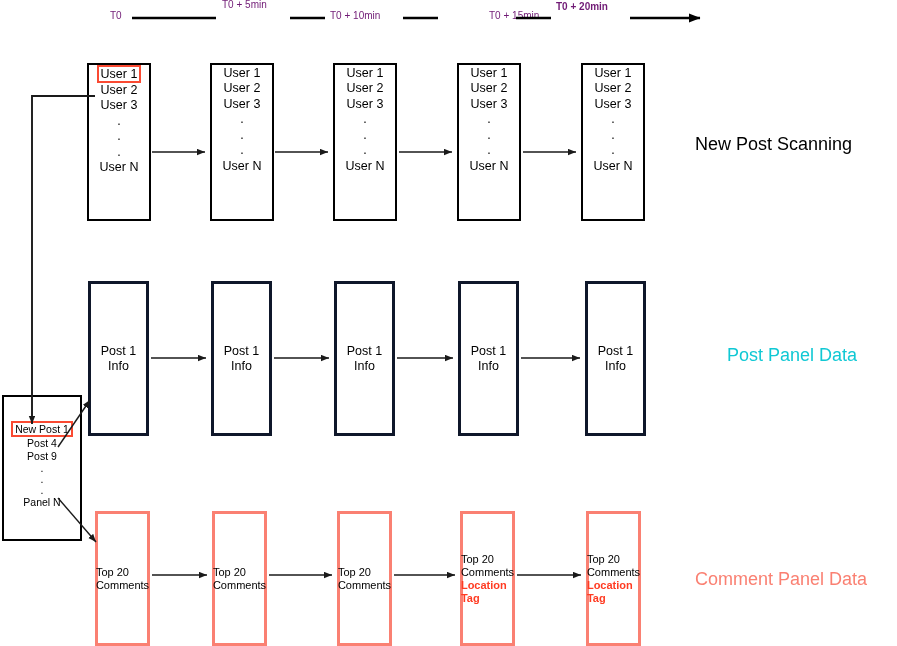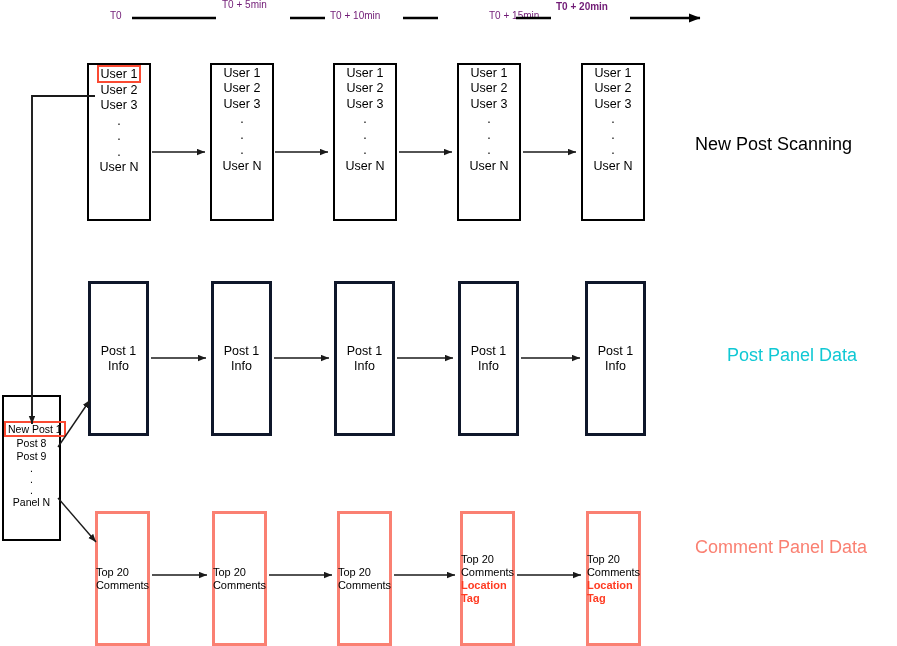--- a/index.html
+++ b/index.html
@@ -259,26 +259,26 @@
   </div>
   <div class="col-box comment" style="left:586px; top:511px; width:55px; height:135px;">
     <div class="cmt-stack">
       <span>Top 20</span><br>
       <span>Comments</span><br>
       <span class="loc">Location</span><br>
       <span class="loc">Tag</span>
     </div>
   </div>
 
-  <div class="row-label cmt" style="left:695px; top:538px;">Comment Panel Data</div>
-
-  <div class="postlist-box" style="left:2px; top:395px; width:59px; height:146px;padding-left:16px;">
+  <div class="row-label cmt" style="left:695px; top:570px;">Comment Panel Data</div>
+
+  <div class="postlist-box" style="left:2px; top:395px; width:80px; height:146px;padding-left:16px;">
     <div class="postlist-stack">
       <span class="hl">New Post 1</span>
-      <span style="display:block">Post 8</span>
+      <span style="display:block">Post 4</span>
       <span style="display:block">Post 9</span>
       <span class="dots">.</span>
       <span class="dots">.</span>
       <span class="dots">.</span>
       <span style="display:block">Panel N</span>
     </div>
   </div>
 
   <svg class="layer" viewBox="0 0 897 646">
     <defs>

